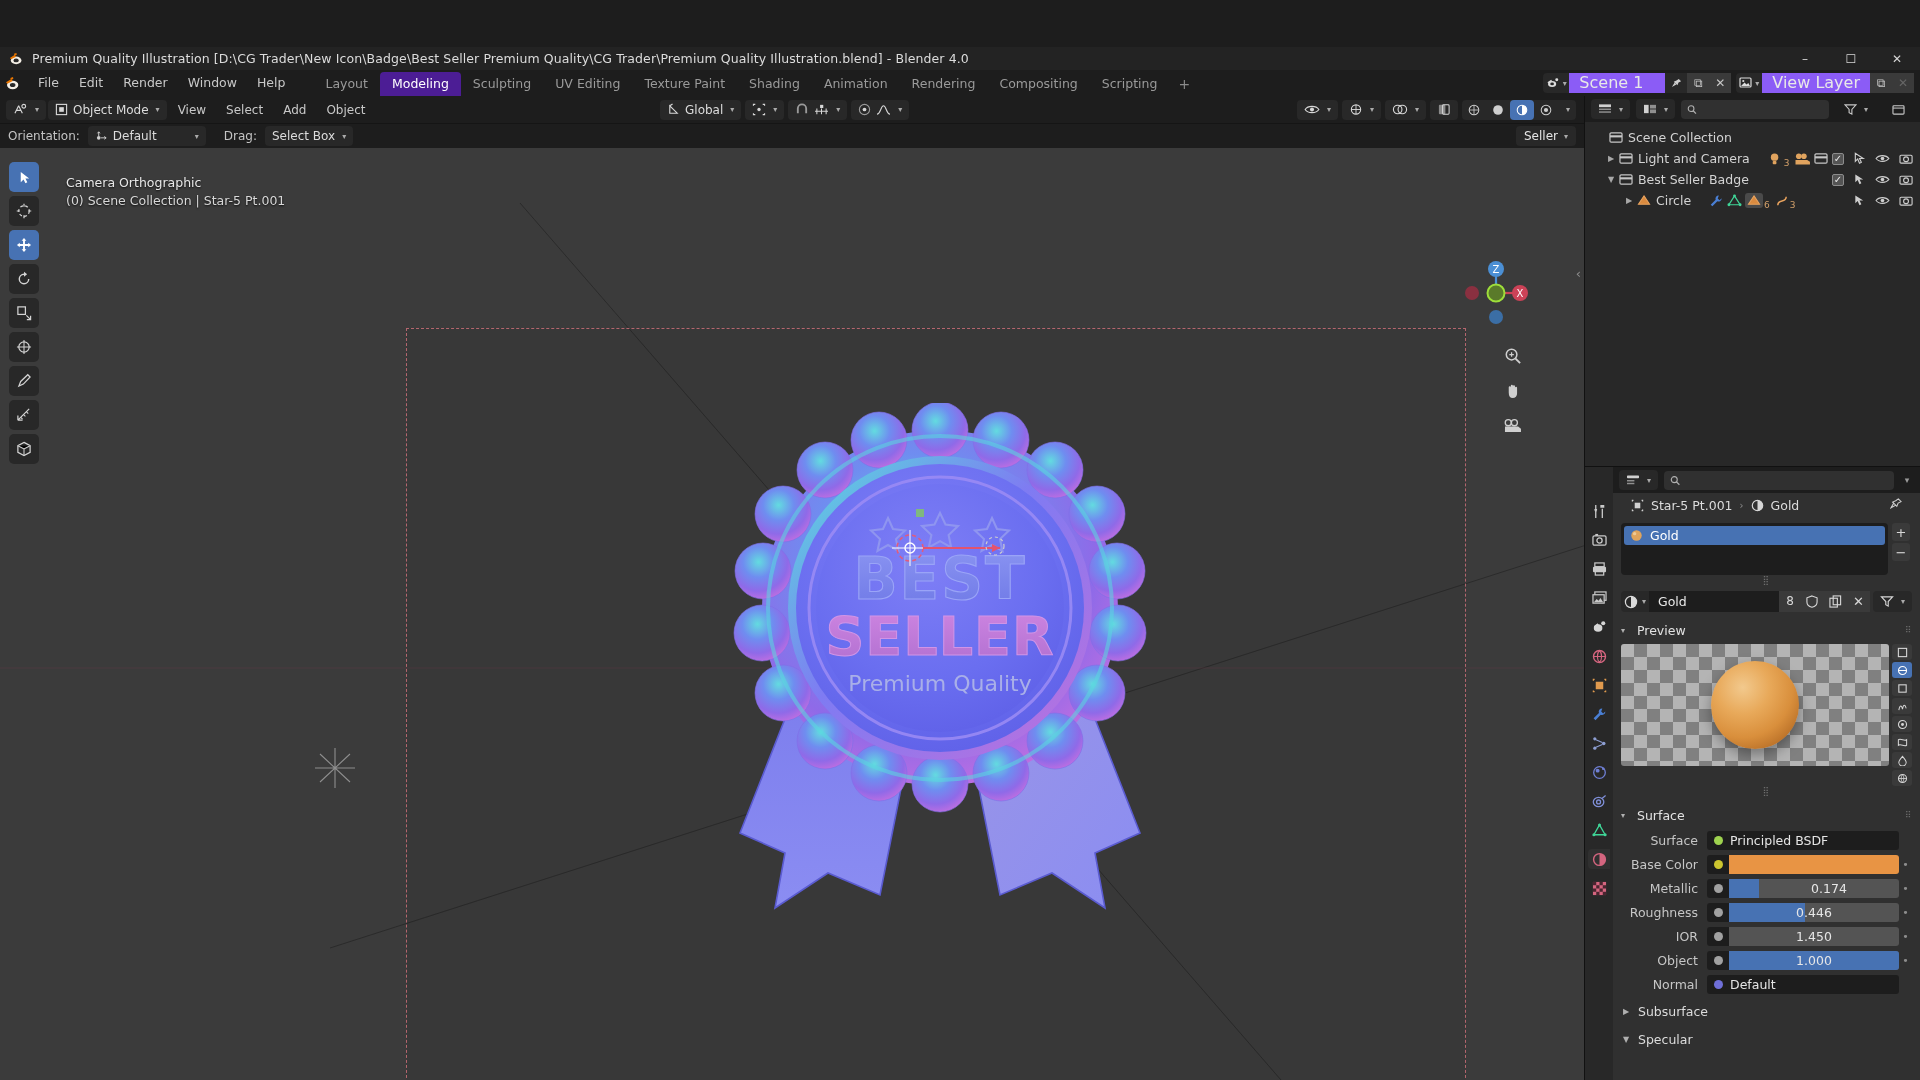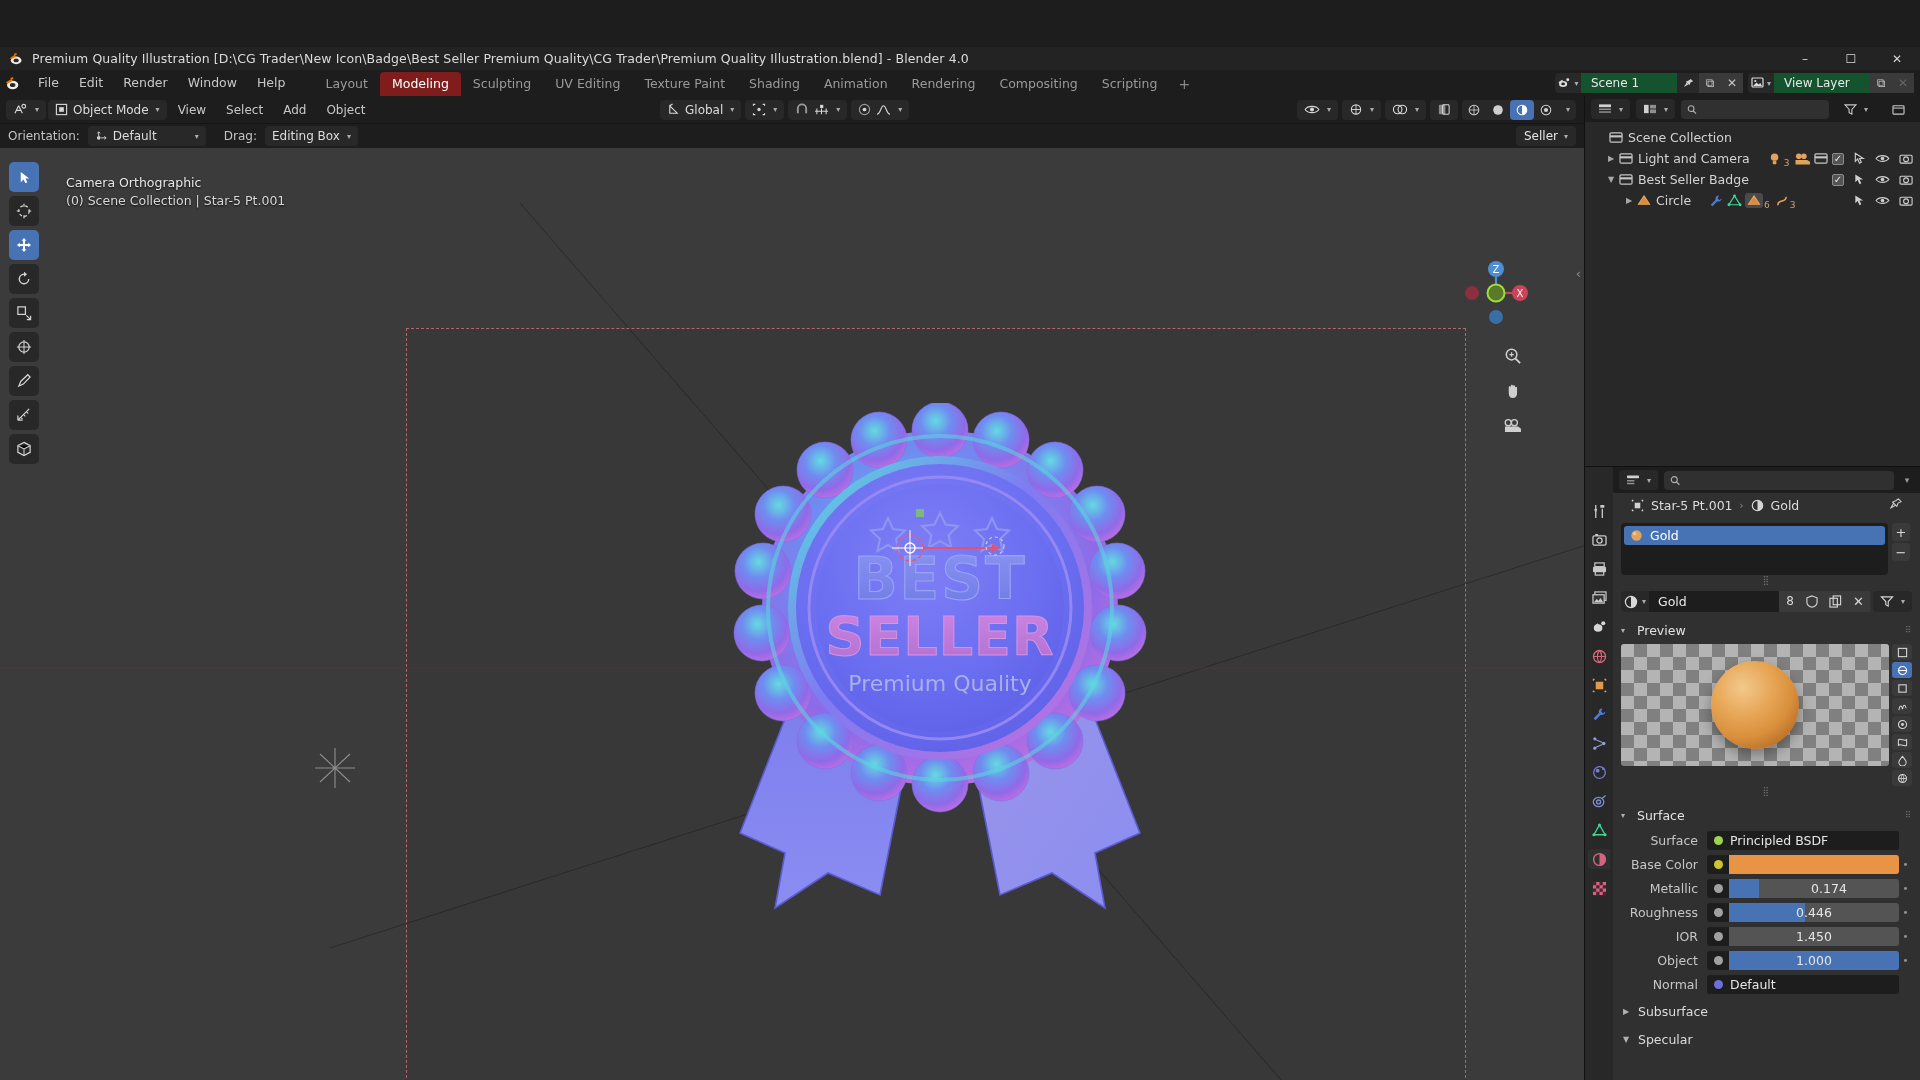--- a/index.html
+++ b/index.html
@@ -28,26 +28,26 @@
     height: 26px; background: #1d1d1d; display: flex; align-items: center; flex: 0 0 26px;
     padding-left: 2px; position: relative;
   }
   .topbar .blender-mark { width: 16px; height: 16px; margin: 0 8px 0 2px; flex: 0 0 16px; }
   .menu-item { padding: 0 10px; font-size: 12.5px; color: #c8c8c8; line-height: 26px; height: 21px; display:flex; align-items:center; border-radius: 3px; }
   .ws-tabs { display: flex; height: 26px; margin-left: 18px; }
   .ws-tab {
     padding: 0 12px; height: 24px; line-height: 24px; font-size: 12.5px; color: #9a9a9a;
     border-radius: 4px 4px 0 0; position: relative; top: 2px;
   }
-  .ws-tab.active { background: #7f1d1d; color: #ffffff; }
+  .ws-tab.active { background: #4c1d95; color: #ffffff; }
   .ws-tab.plus { color: #8a8a8a; padding: 0 9px; font-size: 14px; }
   .scene-block { position: absolute; right: 6px; top: 3px; display: flex; align-items: center; gap: 5px; }
   .dbox { display: flex; align-items: center; background: #282828; border-radius: 4px; height: 20px; }
   .dbox .icobtn { width: 26px; height: 20px; display:flex; align-items:center; justify-content:center; }
-  .dbox .namefield { background: #14532d; height: 20px; line-height: 20px; padding: 0 10px; font-size: 12px; color: #e8e8e8; min-width: 96px; }
+  .dbox .namefield { background: #8b5cf6; height: 20px; line-height: 20px; padding: 0 10px; font-size: 16px; color: #e8e8e8; min-width: 96px; }
   .dbox .tinybtn { width: 22px; height: 20px; display:flex; align-items:center; justify-content:center; color:#c8c8c8; font-size: 12px; background: #3a3a3a; }
   .dbox .tinybtn.flat { background: transparent; }
   .dbox .tinybtn.dim { color: #666; }
 
   
   .main { flex: 1 1 auto; display: flex; min-height: 0; }
   .left-col { flex: 1 1 auto; display: flex; flex-direction: column; min-width: 0; }
   .right-col { width: 336px; flex: 0 0 336px; display: flex; flex-direction: column; background: #1d1d1d; border-left: 1px solid #111; }
 
   
@@ -393,21 +393,21 @@
         <div class="hbtn" style="min-width:118px;">
           <svg width="13" height="12" viewBox="0 0 14 13">
               <circle cx="4" cy="8.5" r="2" fill="#d0d0d0"></circle>
               <path d="M4 6.5 L4 2 M6.5 8.5 L12 8.5 M12 8.5 L10 7 M12 8.5 L10 10 M4 2 L2.6 3.6 M4 2 L5.4 3.6" stroke="#d0d0d0" stroke-width="1.05" fill="none"></path>
             </svg>
           <span style="flex:1 1 auto;">Default</span>
           <span class="caret">▾</span>
         </div>
         <span class="label-sm" style="margin-left:10px;">Drag:</span>
         <div class="hbtn">
-          <span>Editing Box</span>
+          <span>Select Box</span>
           <span class="caret">▾</span>
         </div>
         <div class="options-btn">
           <span>Seller</span>
           <span class="caret">▾</span>
         </div>
       </div>
 
       <div class="viewport">
 

